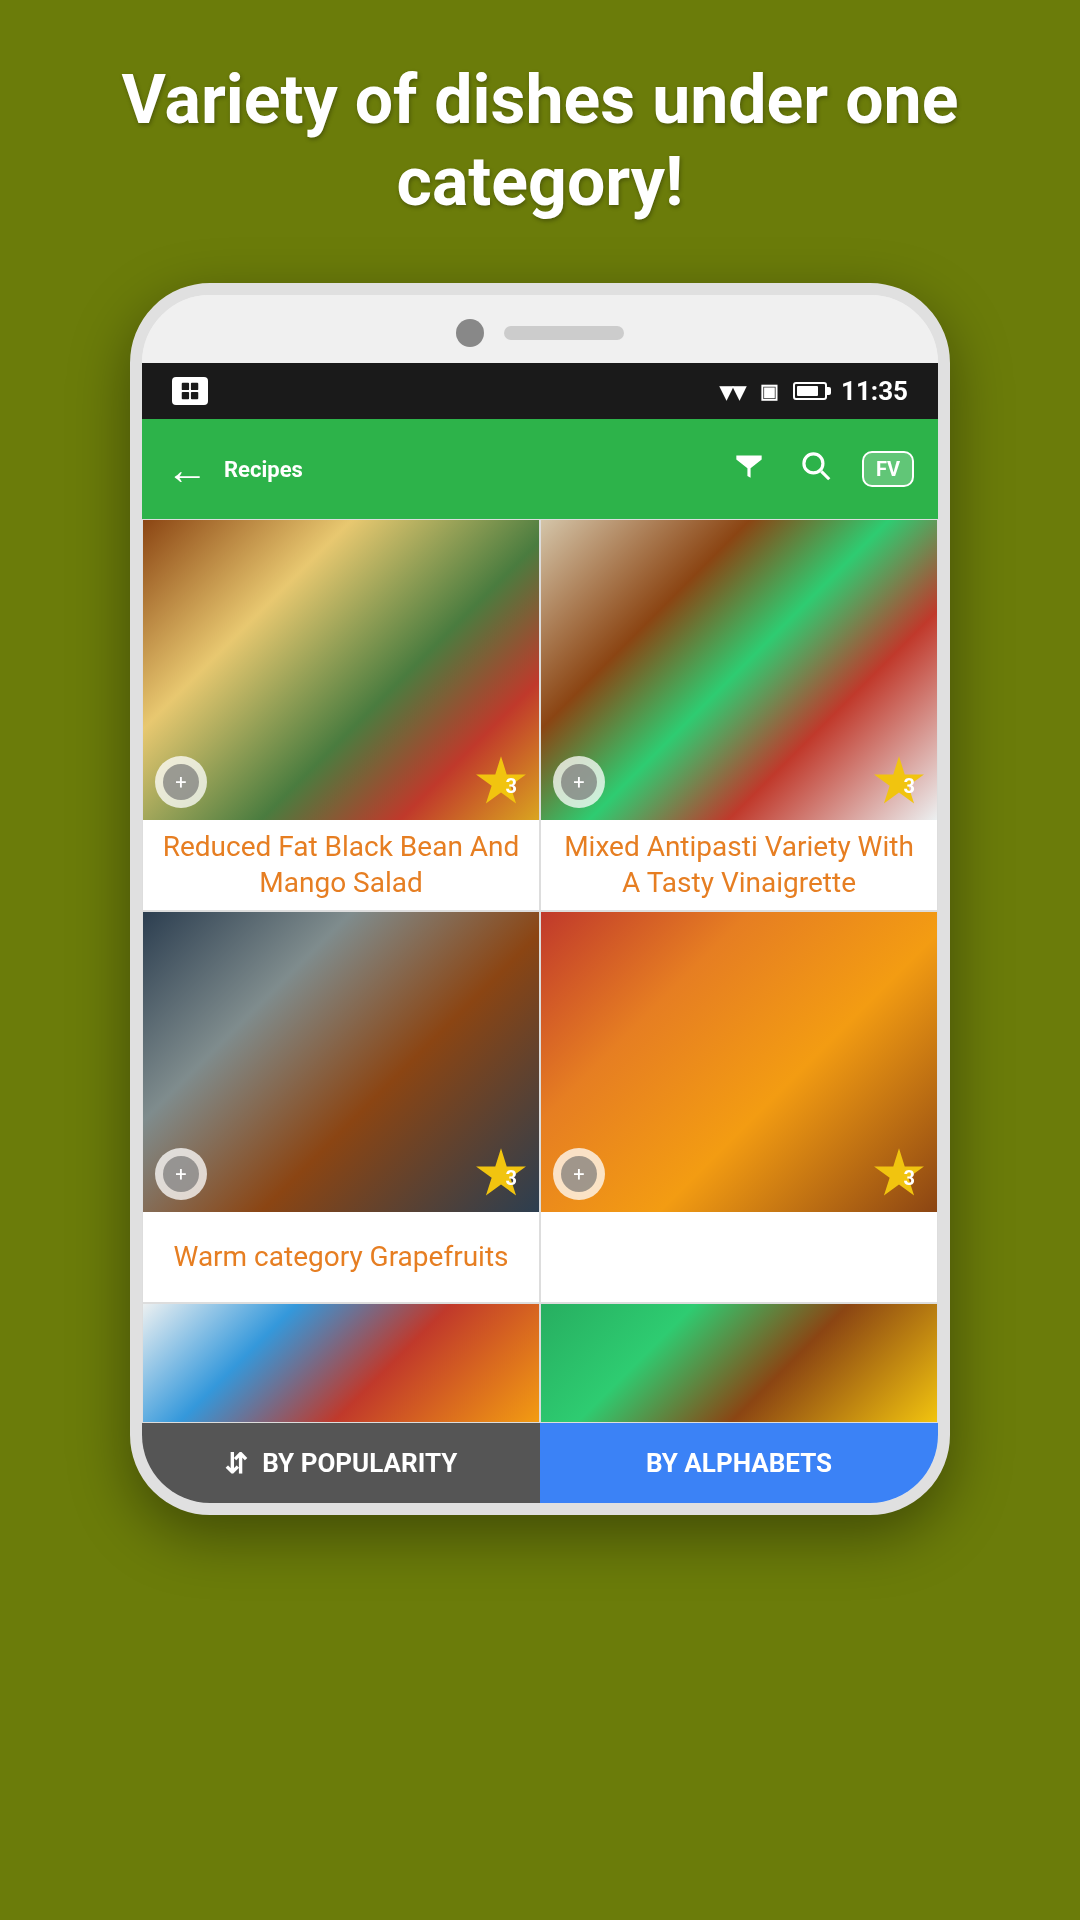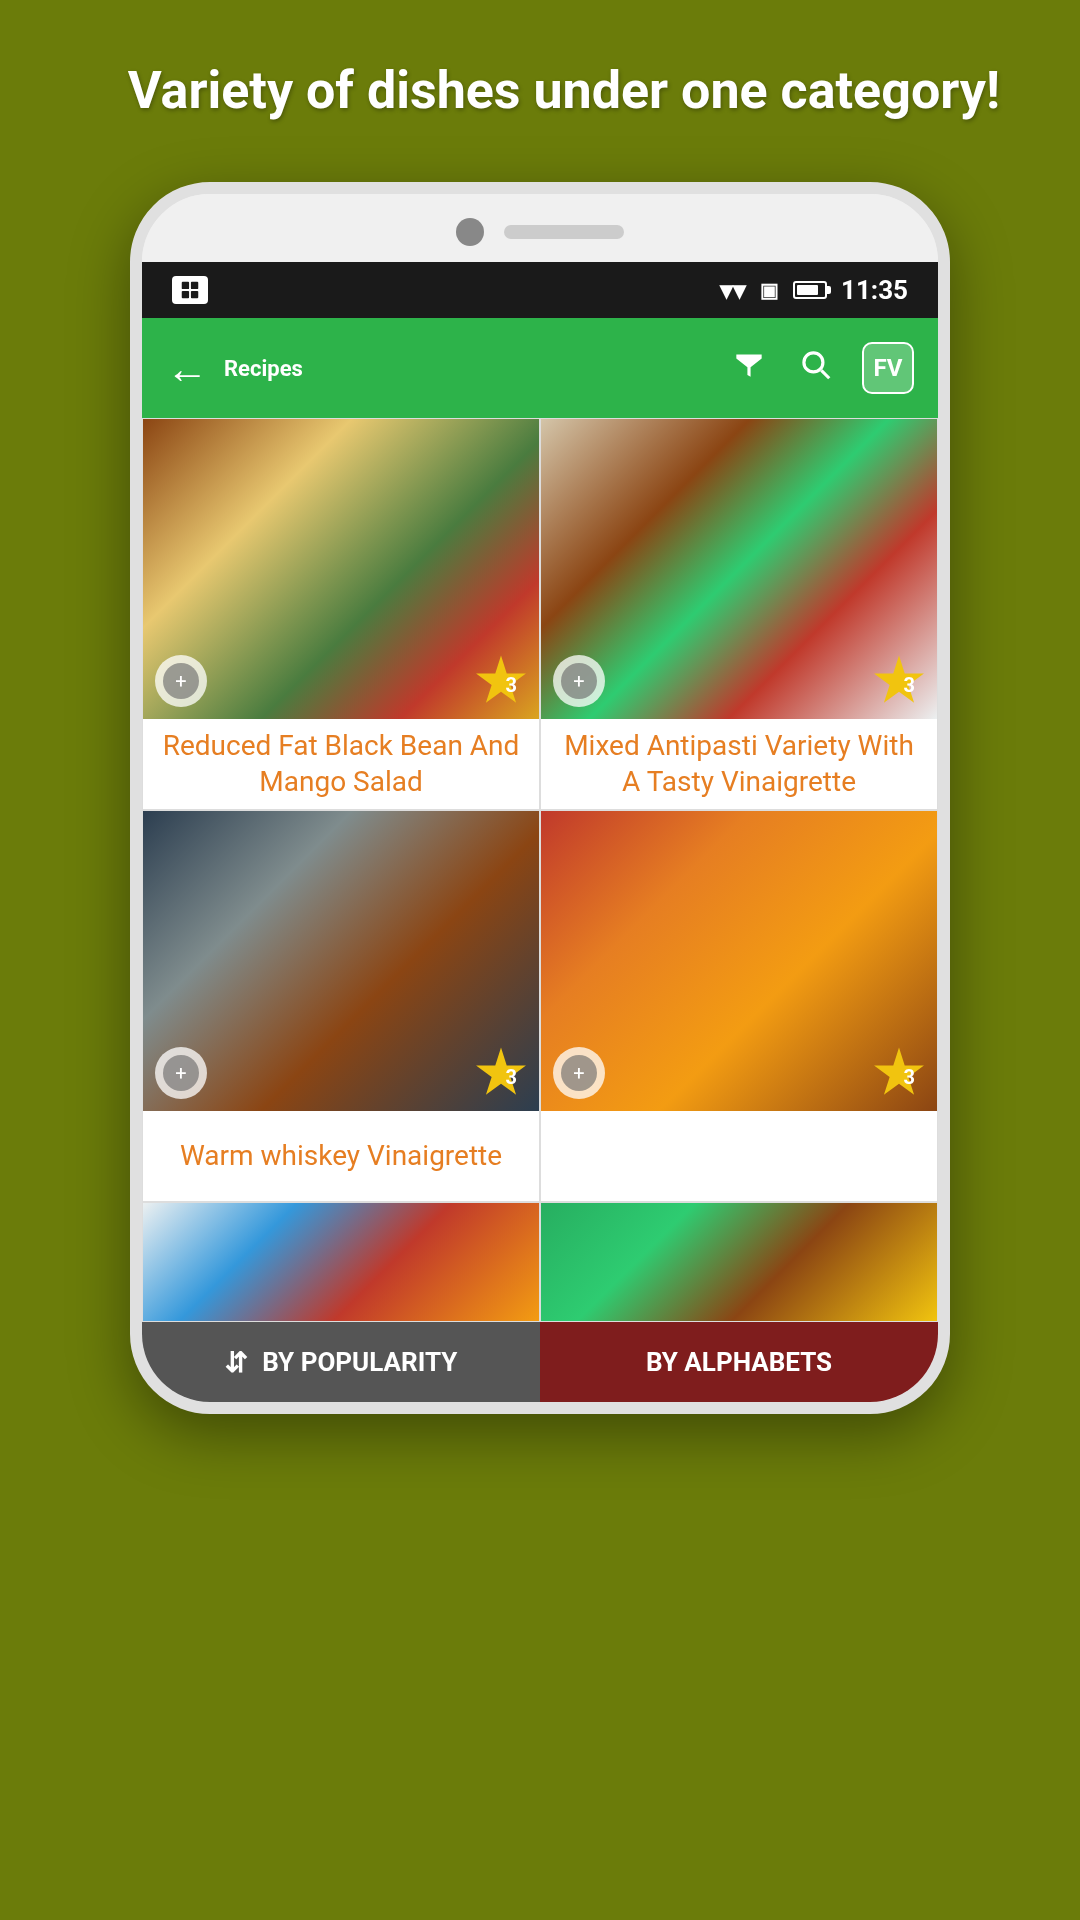--- a/index.html
+++ b/index.html
@@ -7,24 +7,24 @@
       width: 1080px;
       height: 1920px;
       background-color: #6b7c0a;
       font-family: 'Roboto', Arial, sans-serif;
       overflow: hidden;
       position: relative;
     }
 
     
     .hero-text {
-      text-align: right;
+      text-align: center;
       color: white;
       padding: 60px 80px 40px;
-      font-size: 52px;
+      font-size: 68px;
       font-weight: bold;
       line-height: 1.2;
       text-shadow: 1px 2px 4px rgba(0,0,0,0.3);
     }
 
     
     .phone-wrapper {
       display: flex;
       justify-content: center;
       align-items: flex-start;
@@ -165,29 +165,29 @@
     }
 
     .toolbar-icon {
       color: white;
       font-size: 36px;
       cursor: pointer;
     }
 
     .fv-badge {
       width: 52px;
-      height: 52px;
+      height: 36px;
       background: rgba(255,255,255,0.25);
       border: 2px solid white;
       border-radius: 10px;
       display: flex;
       align-items: center;
       justify-content: center;
       color: white;
-      font-size: 24px;
+      font-size: 20px;
       font-weight: bold;
     }
 
     
     .recipe-grid {
       display: grid;
       grid-template-columns: 1fr 1fr;
       gap: 0;
       background: #f5f5f5;
     }
@@ -316,21 +316,21 @@
       font-weight: bold;
       cursor: pointer;
     }
 
     .bottom-nav-item.active {
       background: #555;
       color: white;
     }
 
     .bottom-nav-item.inactive {
-      background: #7f1d1d;
+      background: #3b82f6;
       color: white;
     }
 
     .sort-icon {
       font-size: 28px;
     }
 
     
     .recipe-grid-partial {
       display: grid;
@@ -427,21 +427,21 @@
 
       <div class="recipe-card">
         <div class="recipe-image-container">
           <div class="recipe-image-placeholder food-img-3" style="width:100%;height:100%;"></div>
           <div class="add-overlay">
             <div class="add-overlay-inner">+</div>
           </div>
           <div class="star-badge"></div>
           <div class="star-number">3</div>
         </div>
-        <div class="recipe-title">Warm whiskey Vinaigrette</div>
+        <div class="recipe-title">Warm category Grapefruits</div>
       </div>
 
       <div class="recipe-card">
         <div class="recipe-image-container">
           <div class="recipe-image-placeholder food-img-4" style="width:100%;height:100%;"></div>
           <div class="add-overlay">
             <div class="add-overlay-inner">+</div>
           </div>
           <div class="star-badge"></div>
           <div class="star-number">3</div>

